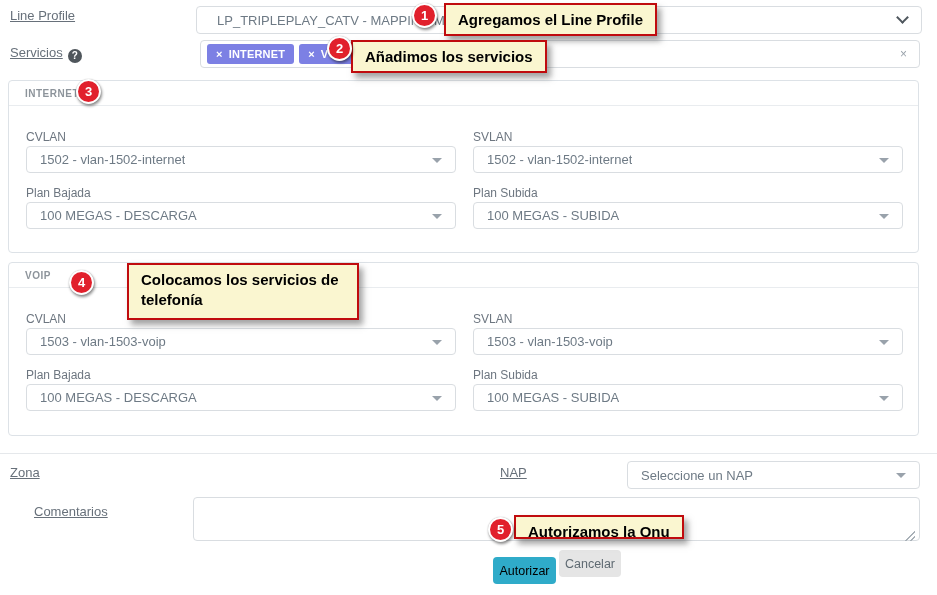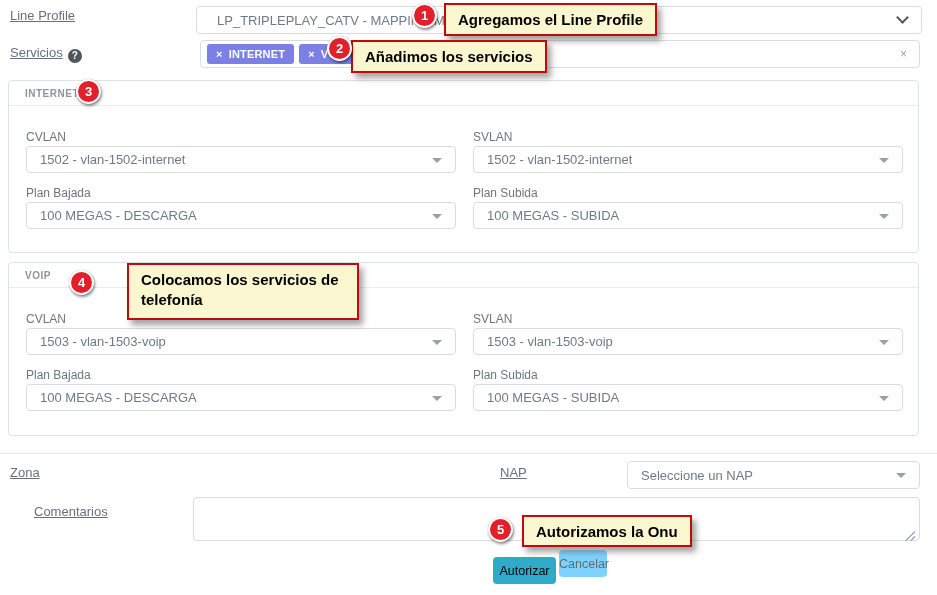--- a/index.html
+++ b/index.html
@@ -52,21 +52,21 @@
            font-family:"Liberation Sans", sans-serif; font-size:13px; color:#6e7a85; padding:6px 10px; }
   .resize-handle { position:absolute; left:905px; top:531px; width:10px; height:10px;
      background:
        linear-gradient(135deg, transparent 0 45%, #a9b1b8 45% 55%, transparent 55%),
        linear-gradient(135deg, transparent 0 72%, #a9b1b8 72% 82%, transparent 82%);
      cursor:nwse-resize; }
 
   .btn { position:absolute; height:27px; border:none; border-radius:4px; font-size:12.5px;
          font-family:"Liberation Sans", sans-serif; cursor:pointer; }
   .btn-auth { left:493px; top:557px; width:63px; background:#2fabc9; color:#000000; }
-  .btn-cancel { left:559px; top:550px; width:48px; background:#7dd3fc; color:#5f6a72; }
+  .btn-cancel { left:559px; top:550px; width:62px; background:#e5e5e5; color:#5f6a72; }
 
   
   .badge { position:absolute; width:25px; height:25px; border-radius:50%; background:#e1202c;
            border:2px solid #fff; color:#fff; font-size:13px; font-weight:700;
            display:flex; align-items:center; justify-content:center;
            box-shadow:1px 2px 3px rgba(0,0,0,.45), 0 0 1px rgba(120,120,120,.6); z-index:6; }
   .abox { position:absolute; background:#faf6d0; border:2px solid #c00b0e; color:#000;
           font-size:15px; font-weight:700; line-height:1.35; padding:5px 12px;
           box-shadow:4px 5px 6px rgba(90,90,90,.55); z-index:5; }
   .nowrap { white-space:nowrap; }
@@ -170,15 +170,15 @@
 
   <div class="badge" style="left:327px; top:36px;">2</div>
   <div class="abox nowrap" style="left:351px; top:40px; height:33px;">Añadimos los servicios</div>
 
   <div class="badge" style="left:76px; top:79px;">3</div>
 
   <div class="badge" style="left:69px; top:270px;">4</div>
   <div class="abox" style="left:100px; top:263px; width:232px; height:57px;margin-left:27px;">Colocamos los servicios de telefonía</div>
 
   <div class="badge" style="left:488px; top:517px;">5</div>
-  <div class="abox nowrap" style="left:514px; top:515px; height:32px;margin-left:8px;">Autorizamos la Onu</div>
+  <div class="abox nowrap" style="left:514px; top:515px; height:24px;">Autorizamos la Onu</div>
 
 </div>
 
 </body></html>

